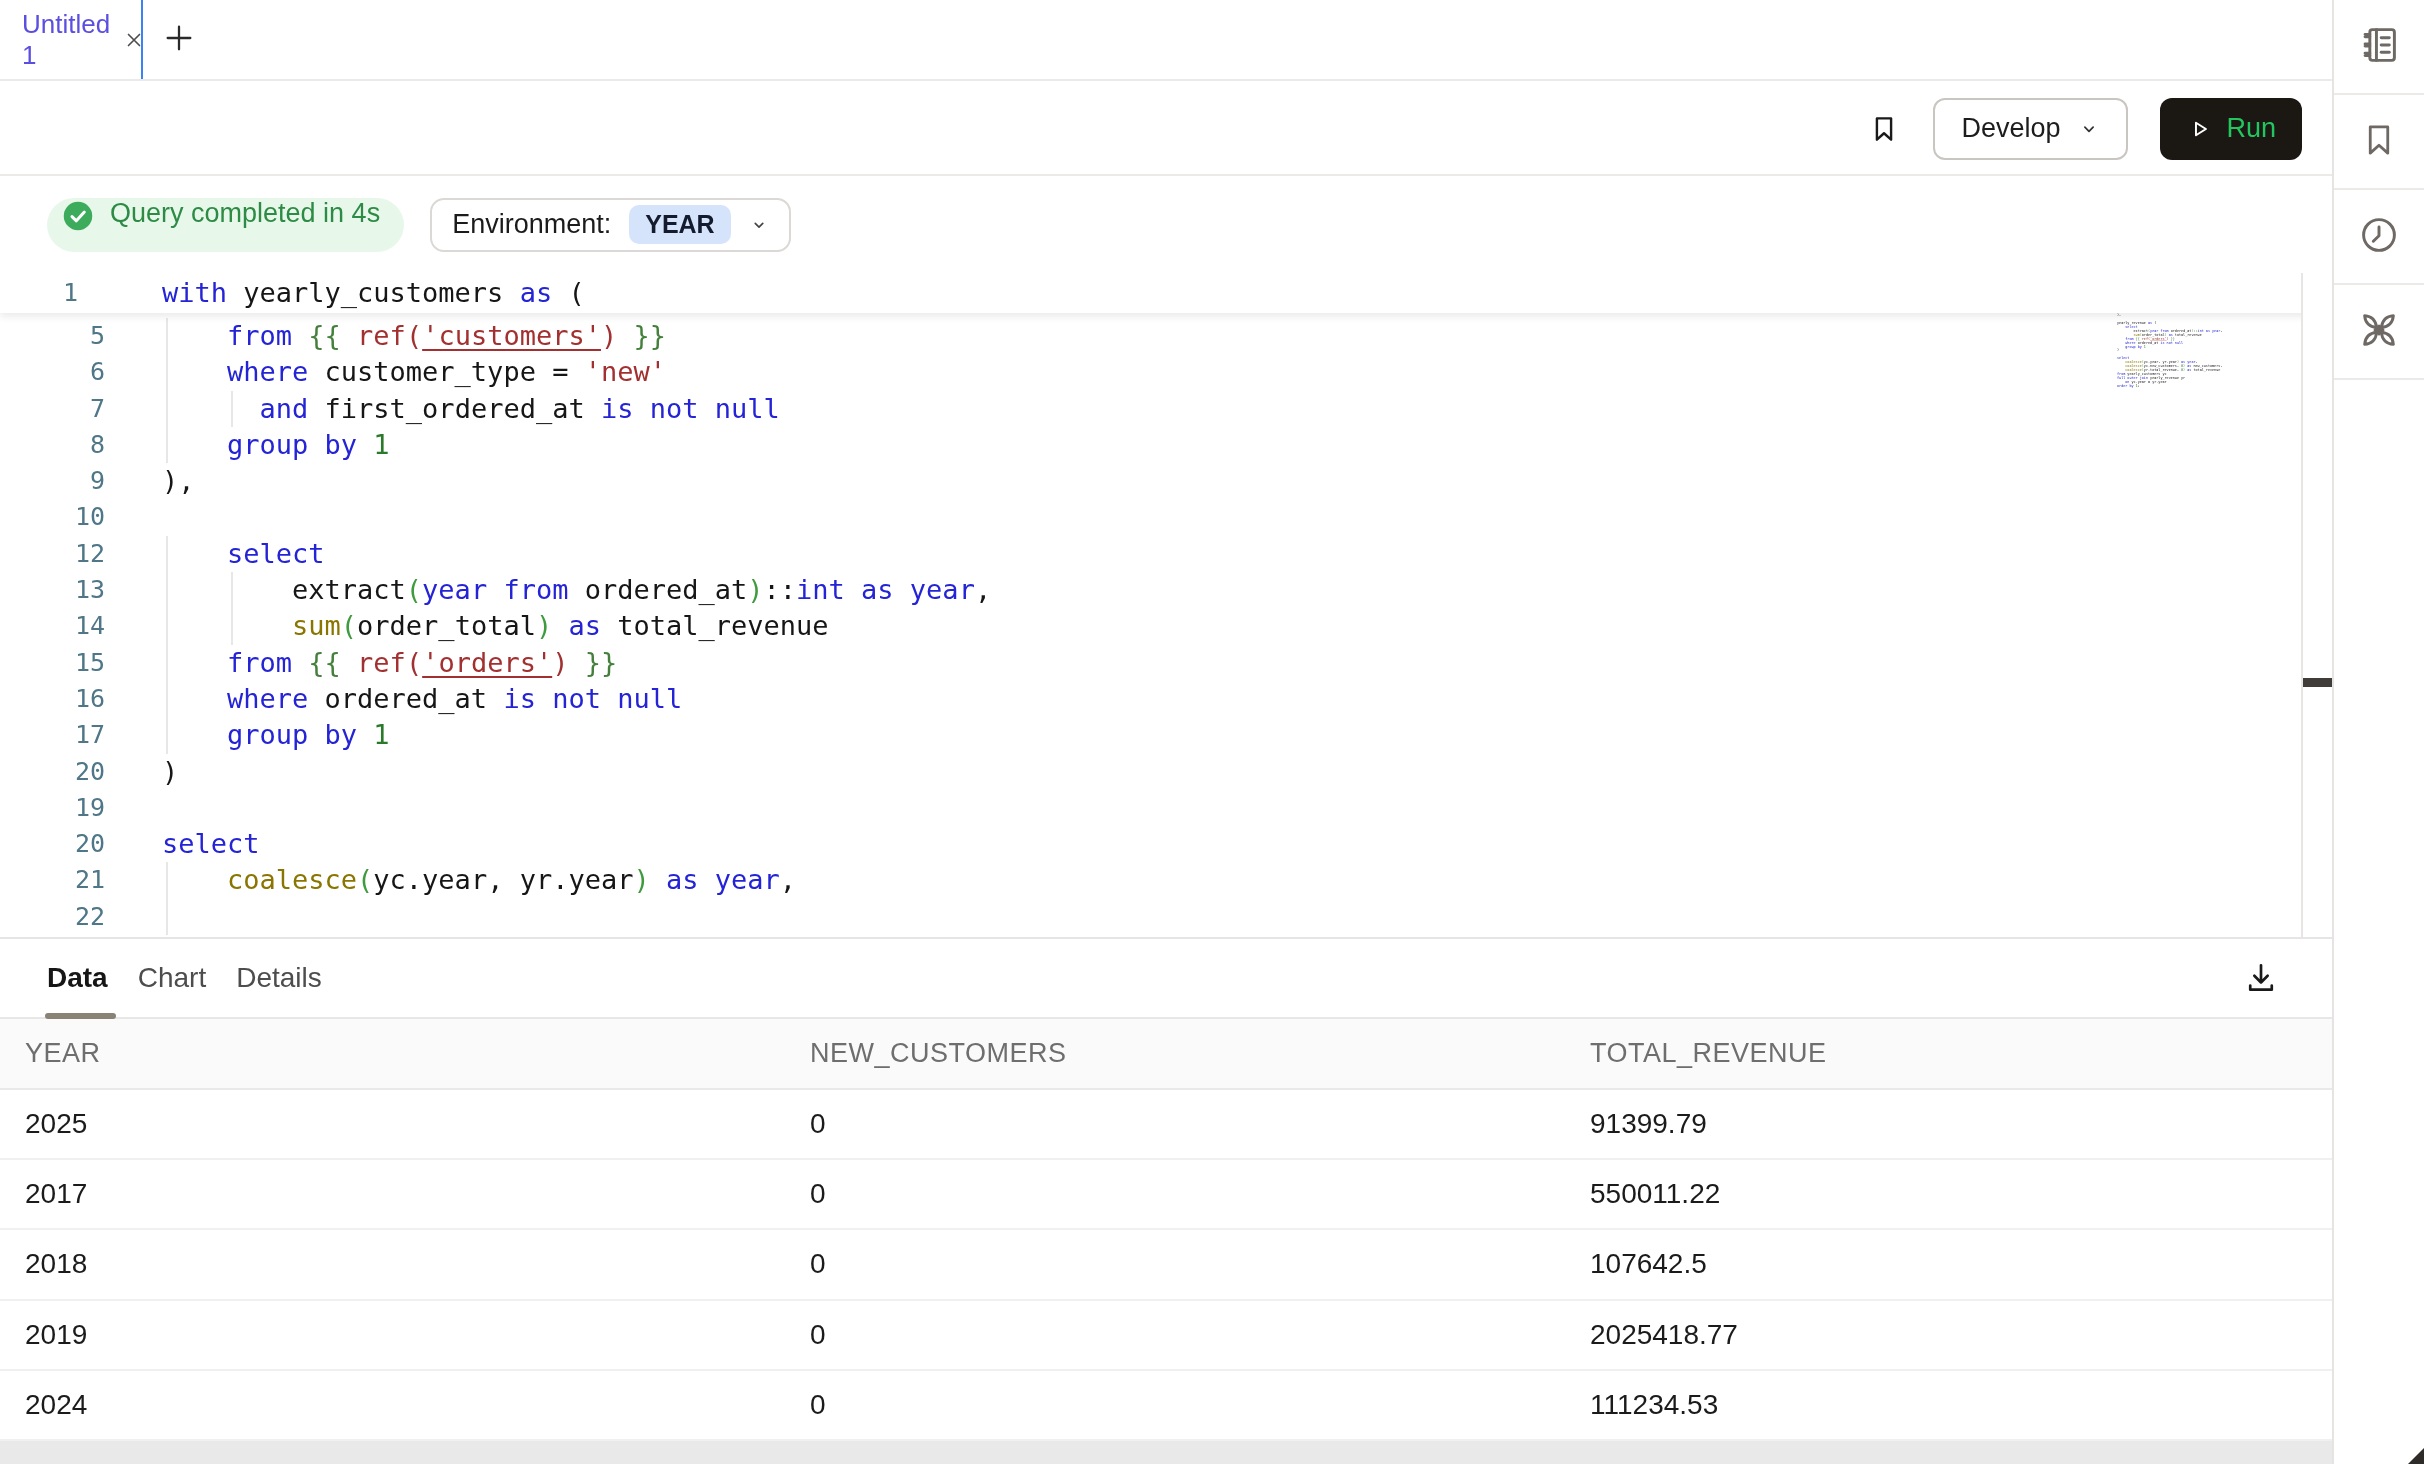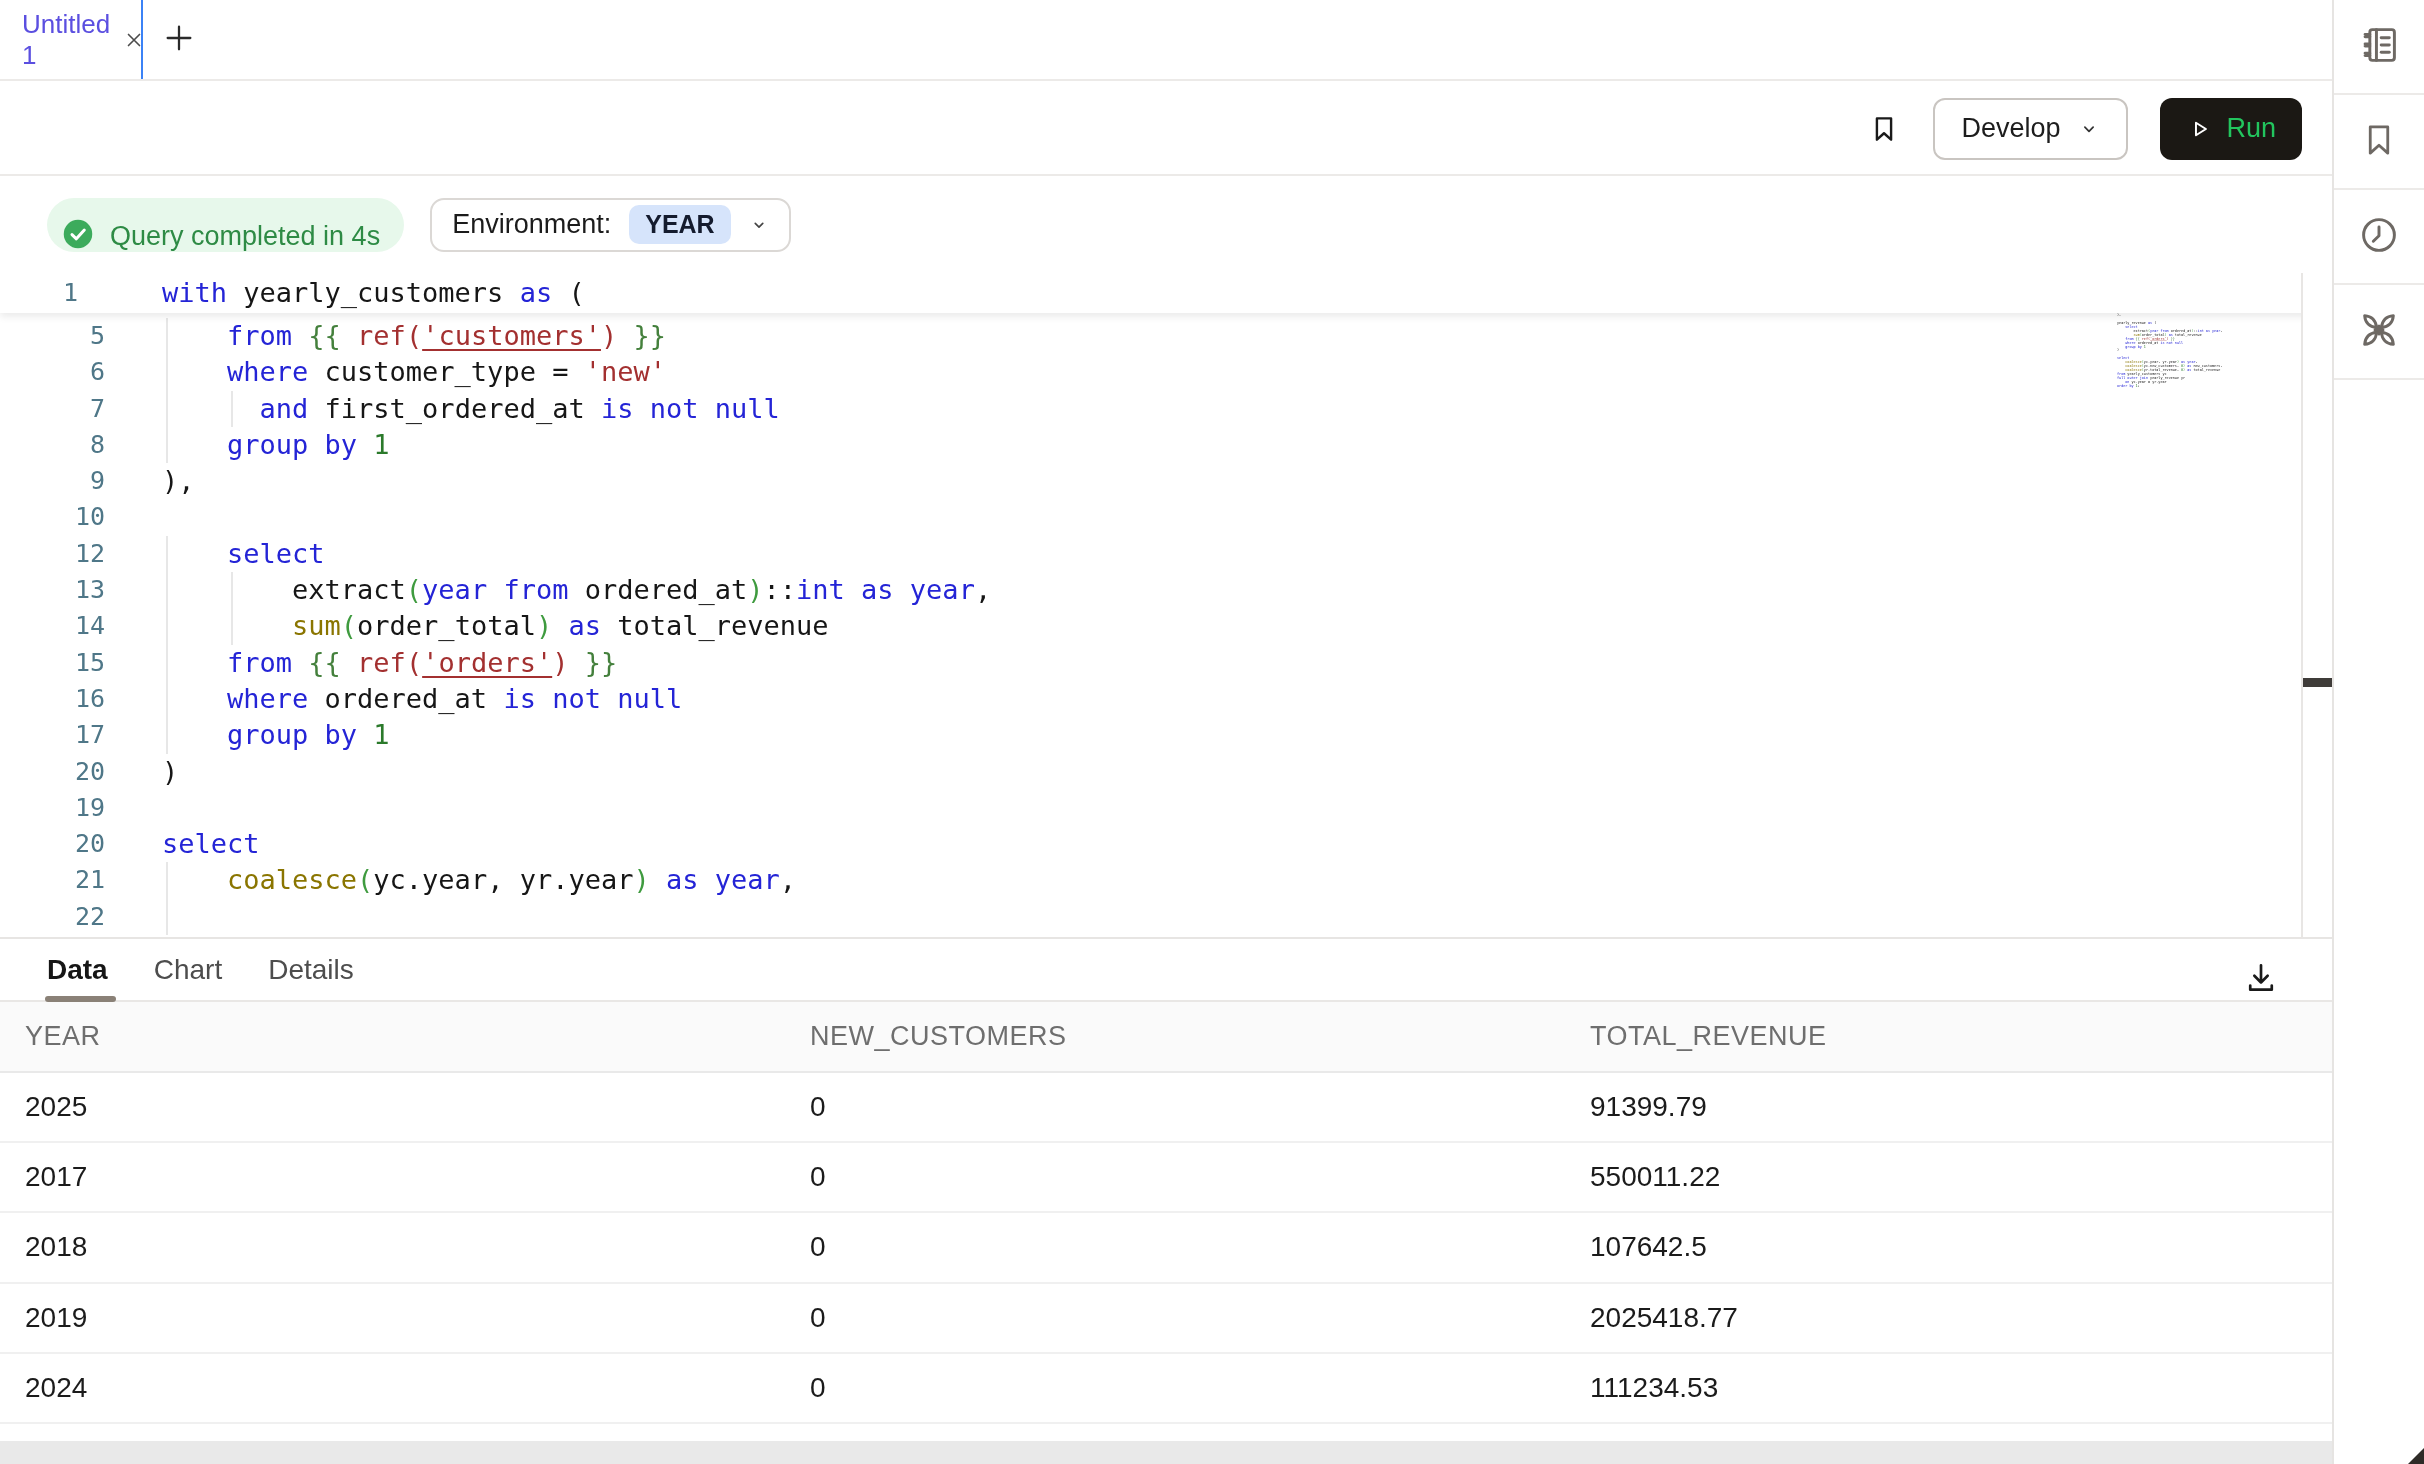--- a/index.html
+++ b/index.html
@@ -25,21 +25,21 @@
                  font-size:27px; color:#1d1d1d; display:flex; align-items:center; gap:18px;
                  padding:0 26px; cursor:pointer; font-family:inherit; }
   .btn-run { height:62px; background:var(--run_bg); border:none; border-radius:12px; color:#22c55e;
              font-size:27px; display:flex; align-items:center; gap:14px; padding:0 26px;
              cursor:pointer; font-family:inherit; }
 
   
   .statusrow { position:absolute; top:176px; left:0; width:100%; height:97px;
                display:flex; align-items:center; gap:26px; padding-left:47px; }
   .pill { height:54px; background:var(--success_bg); border-radius:27px; display:flex;
-          align-items:flex-end; gap:14px; padding:0 24px 0 13px; font-size:27px;
+          align-items:flex-start; gap:14px; padding:0 24px 0 13px; font-size:27px;
           color:var(--success_fg); font-weight:500; }
   .env { height:54px; border:2px solid #dbd8d5; border-radius:14px; display:flex;
          align-items:center; gap:18px; padding:16px 20px; font-size:27px; color:#1b1b1b;
          background:#fff; cursor:pointer; }
   .badge { background:var(--badge_bg); color:var(--badge_fg); border-radius:10px;
            padding:5px 16px; font-size:25px; font-weight:600; }
 
   
   .editor { position:absolute; top:273px; left:0; width:100%; height:664px; overflow:hidden;
             font-family:"DejaVu Sans Mono", monospace; font-size:27px; background:#fff; }
@@ -59,22 +59,22 @@
   .scroll-gutter { position:absolute; top:0; right:0; width:31px; height:100%;
                    border-left:2px solid #e8e6e4; background:#fff; z-index:6; }
   .thumb { position:absolute; left:0; top:405px; width:100%; height:9px; background:#3f3c39; cursor:grab; }
   .minimap { position:absolute; left:2117px; top:8px; z-index:4; cursor:pointer; }
   .mm-inner { transform:scale(0.132); transform-origin:0 0; width:960px; }
   .ml { height:30px; line-height:30px; font-size:26px; white-space:pre; }
 
   
   .results { position:absolute; top:937px; left:0; width:100%; height:527px;
              border-top:2px solid #e7e5e3; background:#fff; }
-  .rtabs { position:relative; height:63px; border-bottom:2px solid #e9e7e5; display:flex;
-           align-items:center; gap:46px; padding-left:47px; }
+  .rtabs { position:relative; height:80px; border-bottom:2px solid #e9e7e5; display:flex;
+           align-items:center; gap:30px; padding-left:47px; }
   .rtab { font-size:28px; color:#4d4d4d; position:relative; height:100%;
           display:flex; align-items:center; cursor:pointer; }
   .rtab.active { color:#161616; font-weight:700; }
   .rtab.active::after { content:""; position:absolute; left:-2px; right:-8px; bottom:-2px;
                         height:6px; background:var(--underline); border-radius:3px; }
   .dl { position:absolute; right:52px; top:20px; cursor:pointer; }
   .thead { height:71px; background:#fafafa; border-bottom:2px solid #e9e9e9; display:grid;
            grid-template-columns:785px 780px 1fr; align-items:center; font-size:27px;
            color:#6e6e6e; letter-spacing:0.5px; }
   .thead > div { padding-left:25px; }

